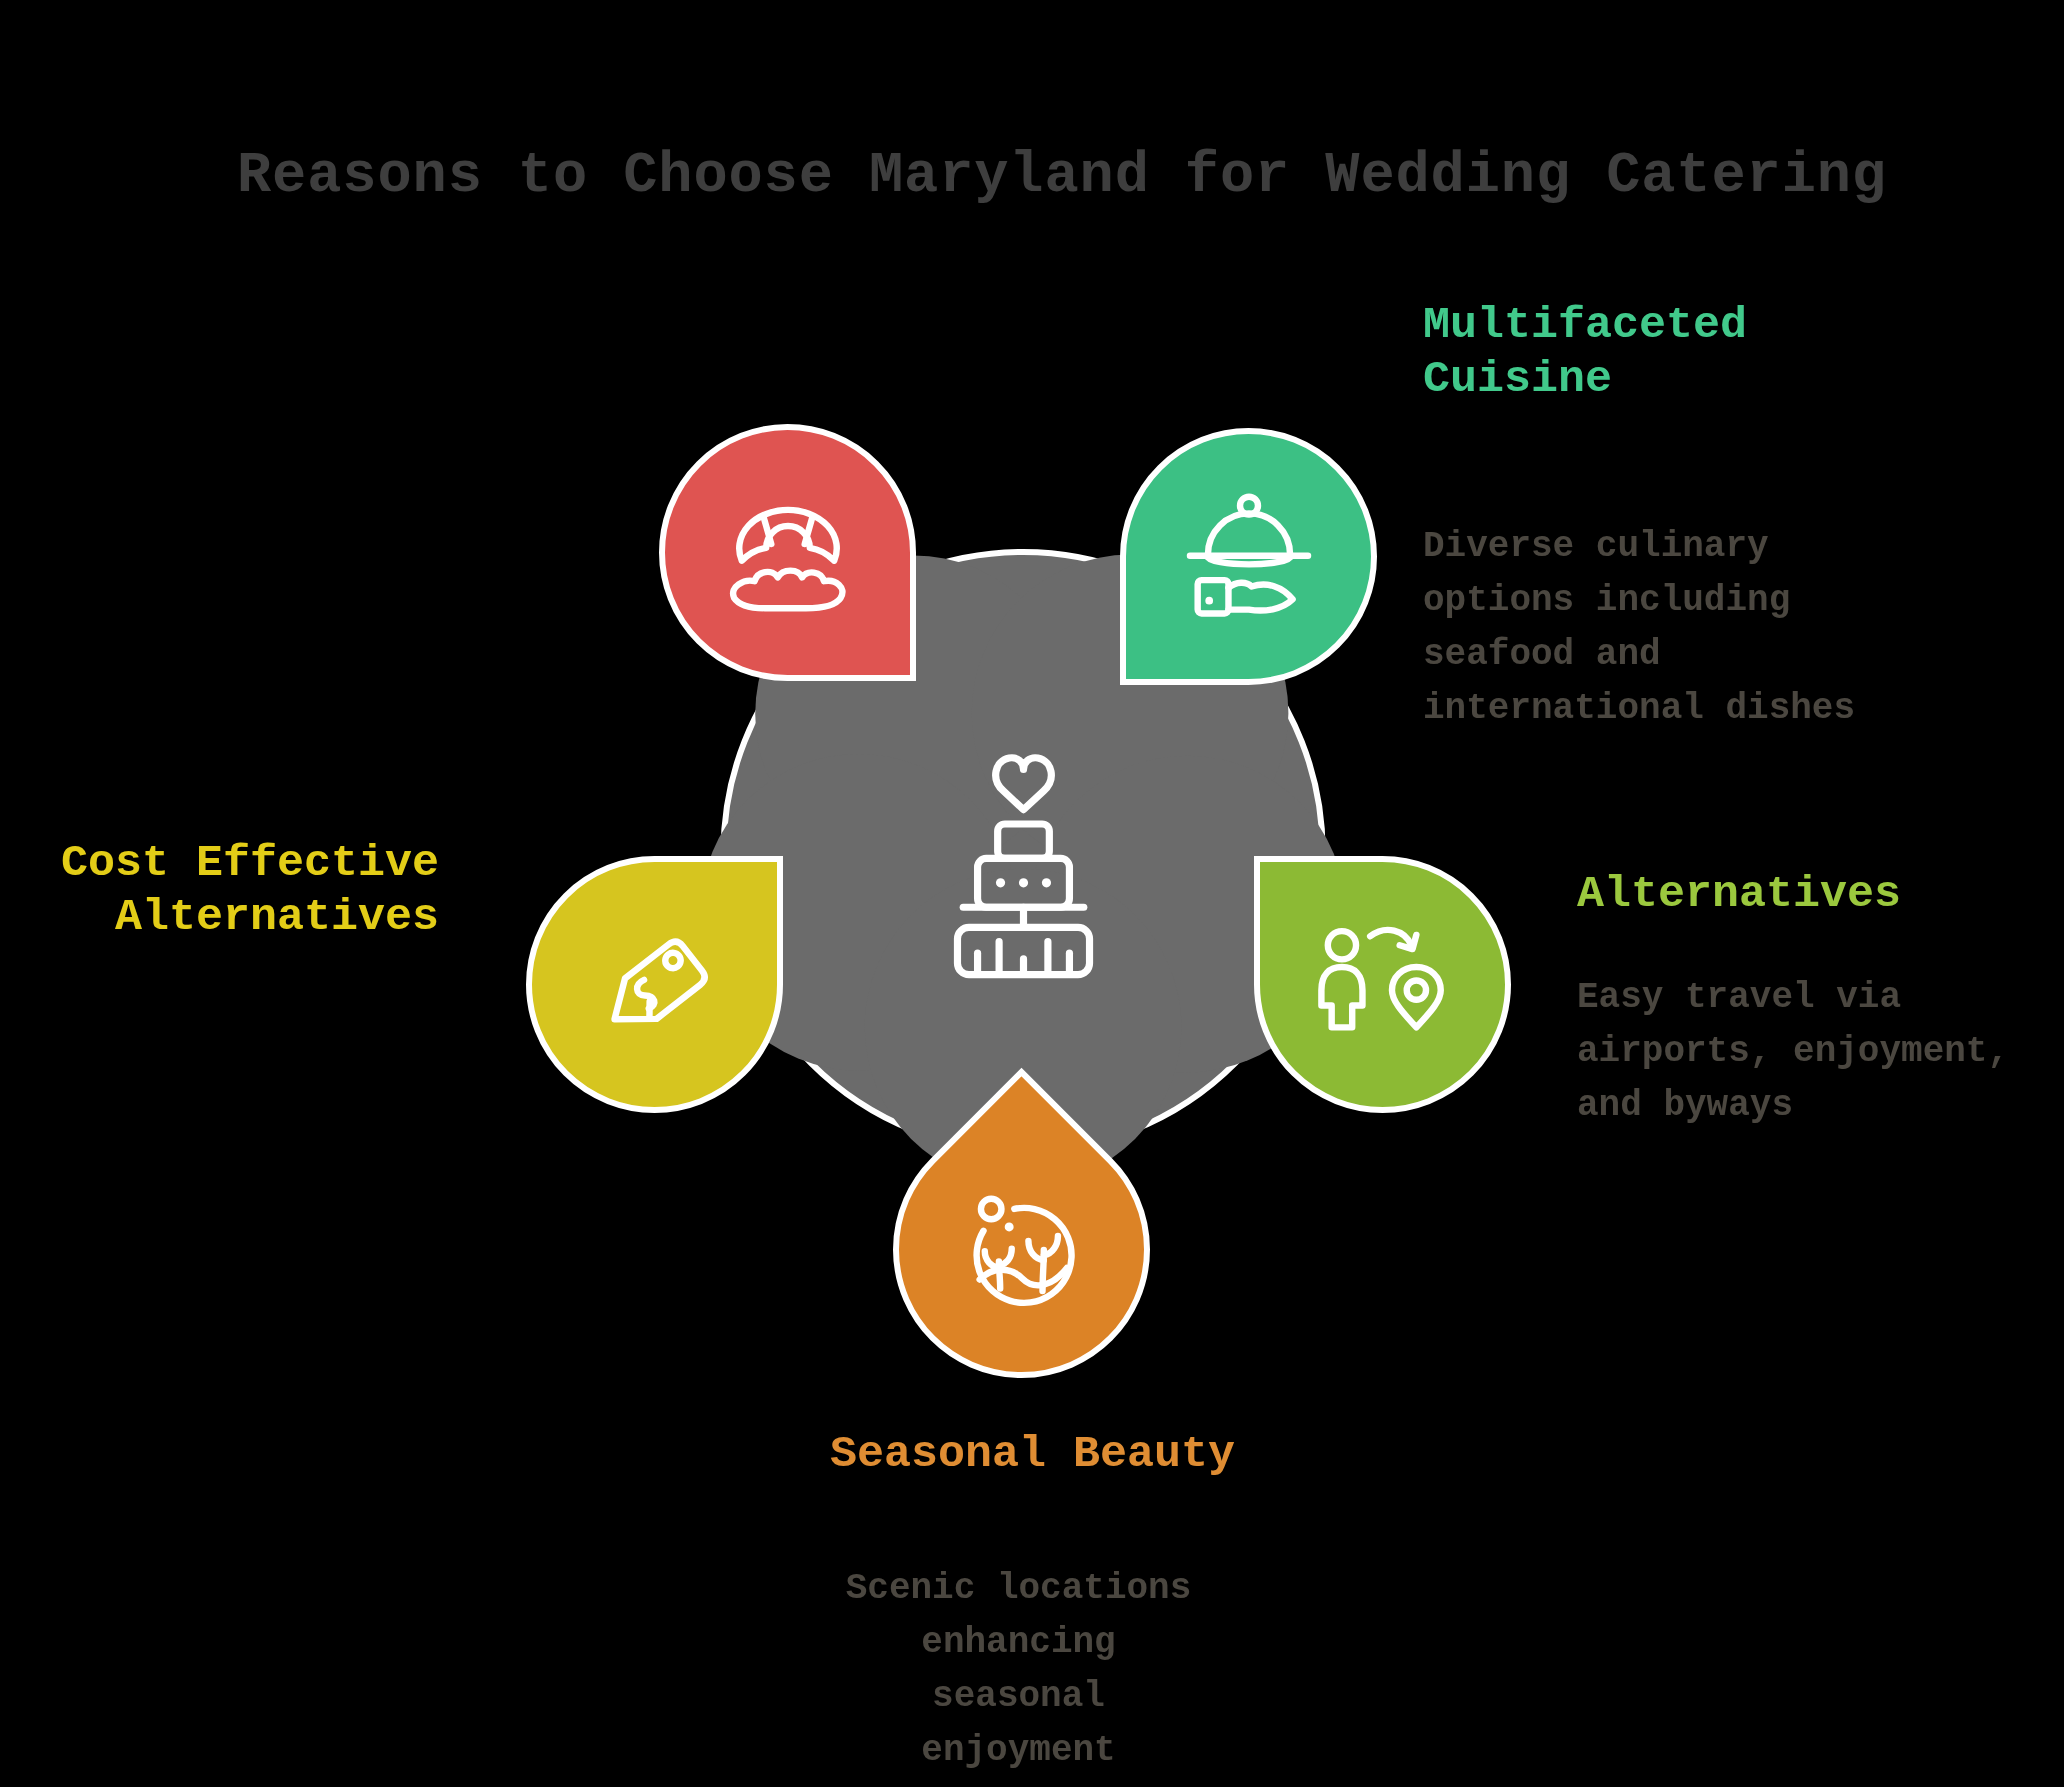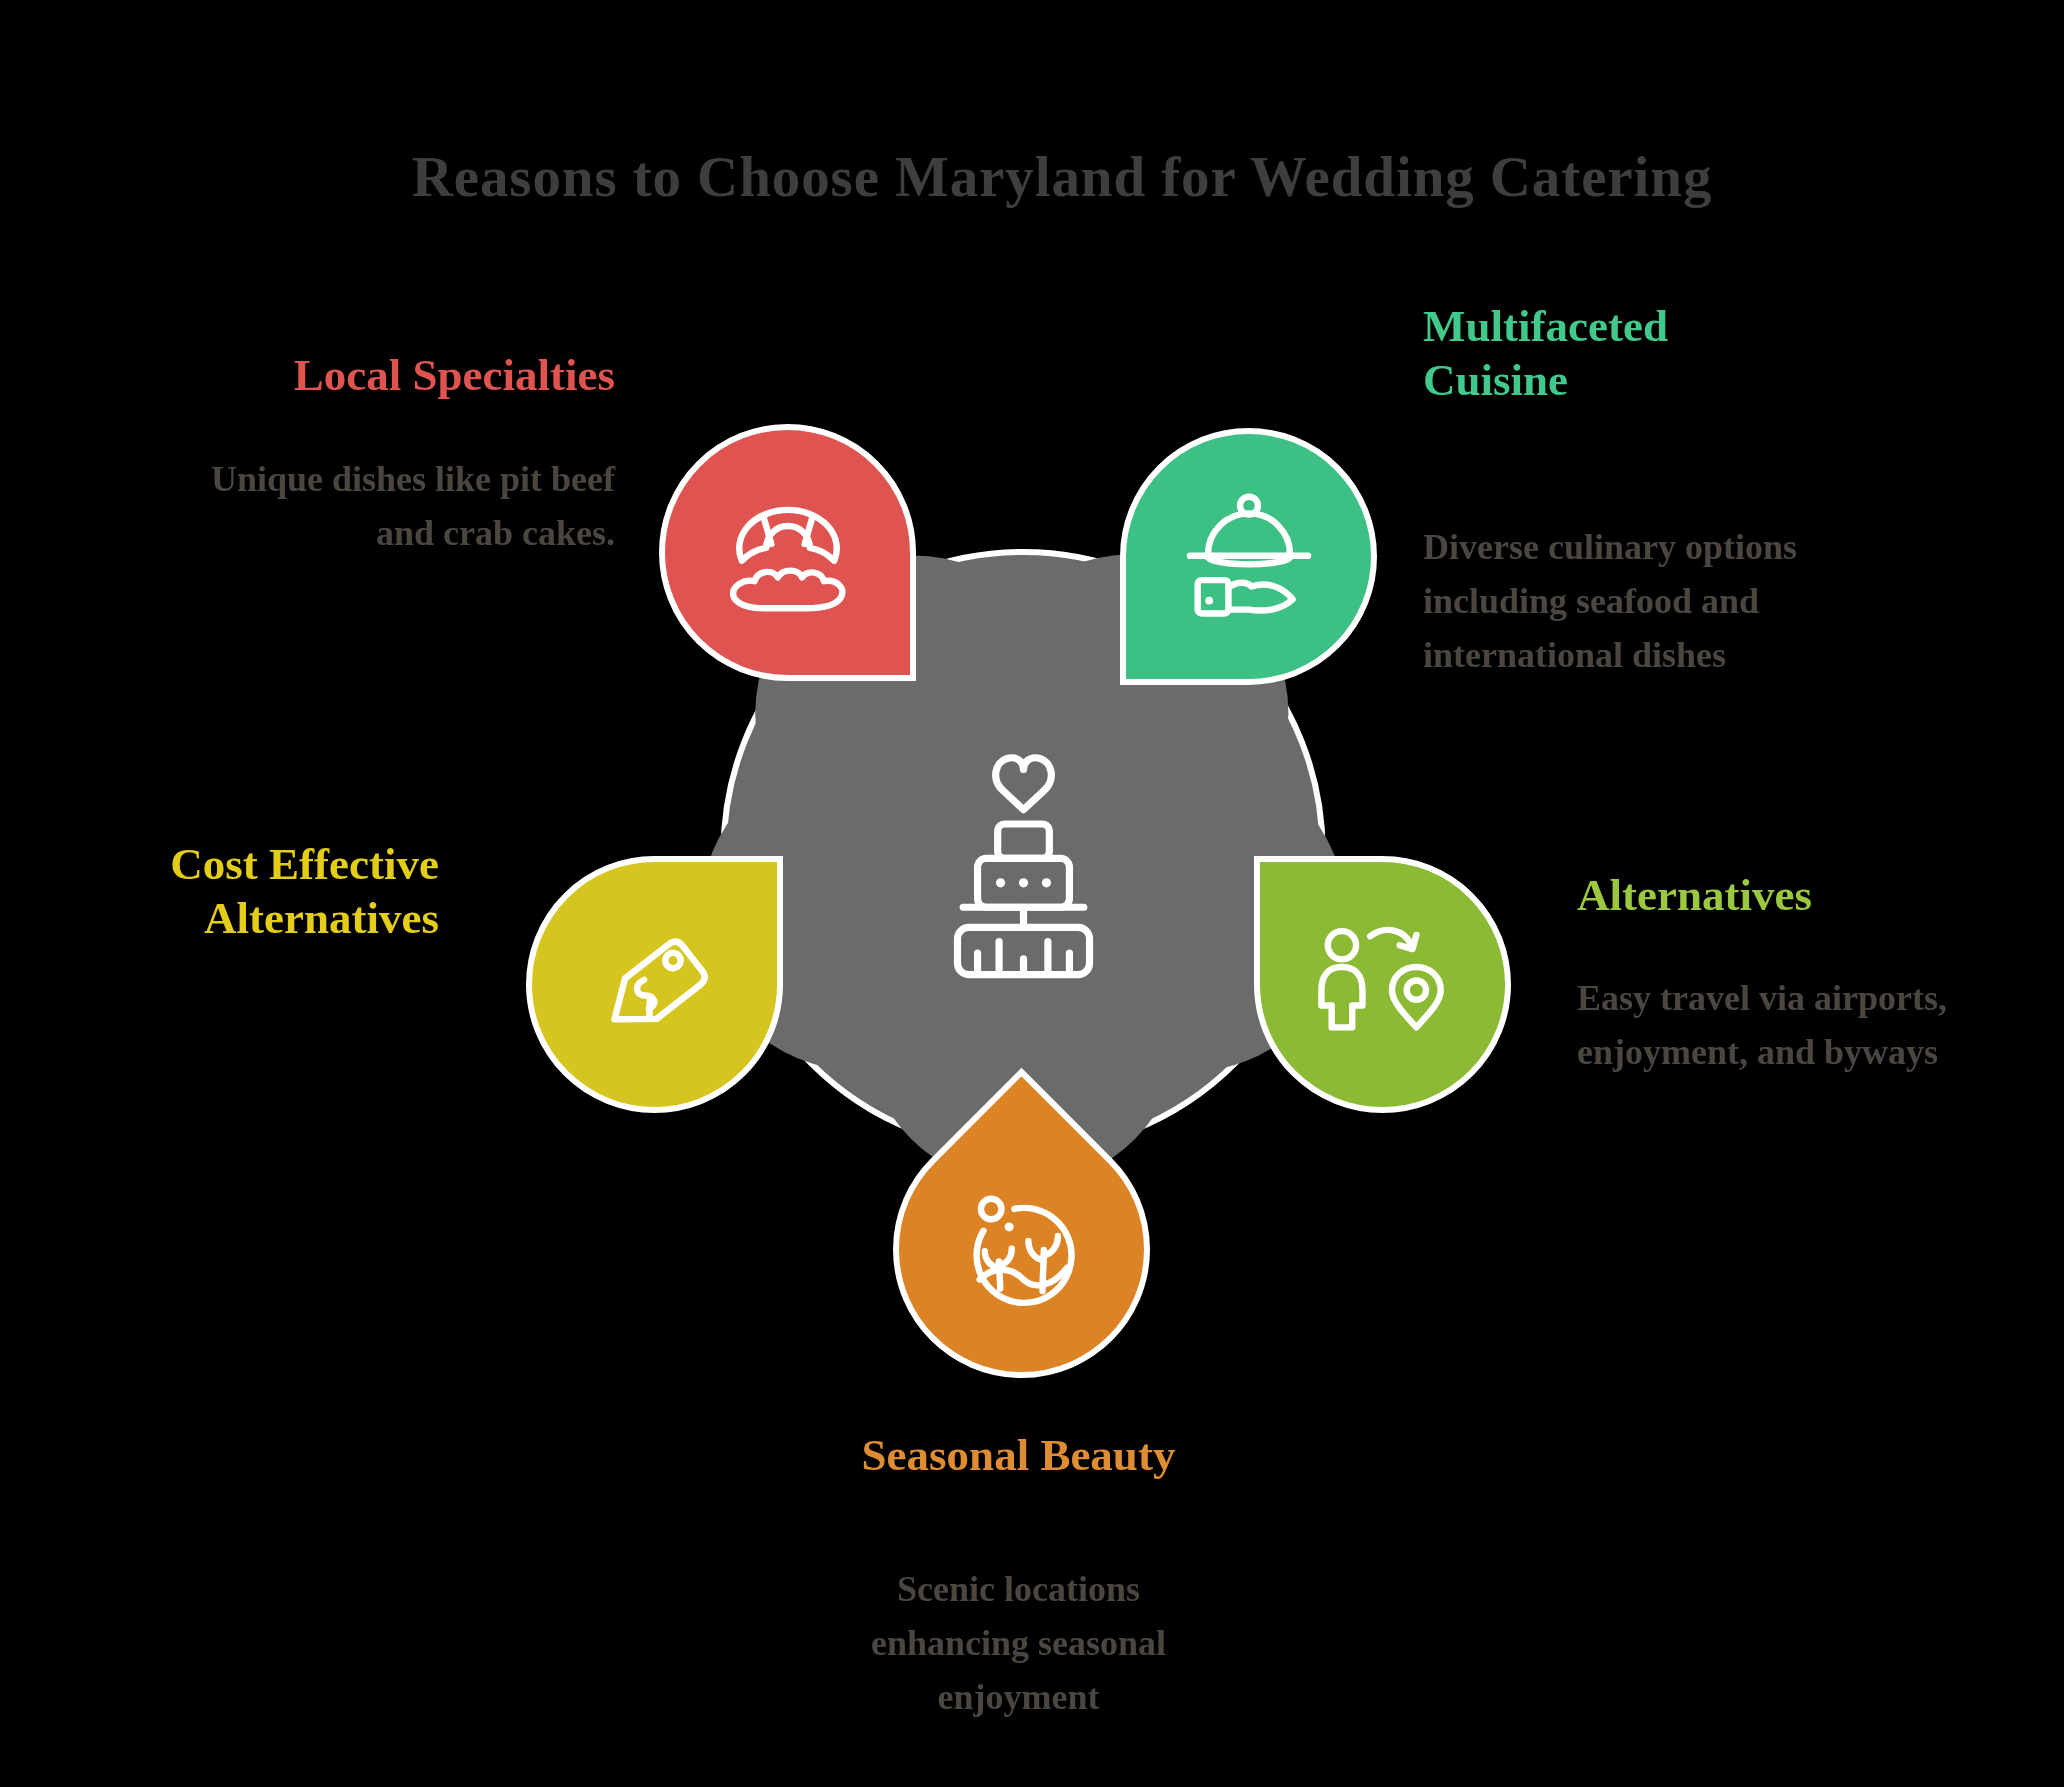--- a/index.html
+++ b/index.html
@@ -1,18 +1,18 @@
 <!DOCTYPE html>
 <html style="font-size:13.7px"><head>
 <meta charset="utf-8">
 <style>
   html,body{margin:0;padding:0;background:#000;}
   .stage{
     position:relative;width:2065px;height:1787px;overflow:hidden;
-    font-family:Liberation Serif, serif;
+    font-family:Liberation Mono, monospace;
     background:#000;
     border-radius:21px;
   }
   .page-title{
     position:absolute;top:144px;left:1062px;transform:translateX(-50%);
     font-size:57px;font-weight:700;white-space:nowrap;letter-spacing:0.9px;
   }
   svg.blob{position:absolute;left:0;top:0;}
   
   .pin{
@@ -143,24 +143,20 @@
     <rect x="24" y="134" width="92" height="33" rx="8"></rect>
     <path d="M38,165 V152"></path>
     <path d="M53,165 V144"></path>
     <path d="M70,165 V156"></path>
     <path d="M87,165 V144"></path>
     <path d="M102,165 V152"></path>
   </svg>
 
   <div class="page-title" style="color: rgb(62, 62, 62);">Reasons to Choose Maryland for Wedding Catering</div>
 
-  <div class="tb tb-local">
-    <h2 style="color: rgb(224, 84, 79);">Local Specialties</h2>
-    <p style="color: rgb(75, 71, 64);">Unique dishes like pit beef and crab cakes.</p>
-  </div>
 
   <div class="tb tb-cuisine">
     <h2 style="color: rgb(65, 201, 139);">Multifaceted Cuisine</h2>
     <p style="color: rgb(75, 71, 64);">Diverse culinary options including seafood and international dishes</p>
   </div>
 
   <div class="tb tb-cost">
     <h2 style="color: rgb(227, 205, 23);">Cost Effective Alternatives</h2>
   </div>
 

